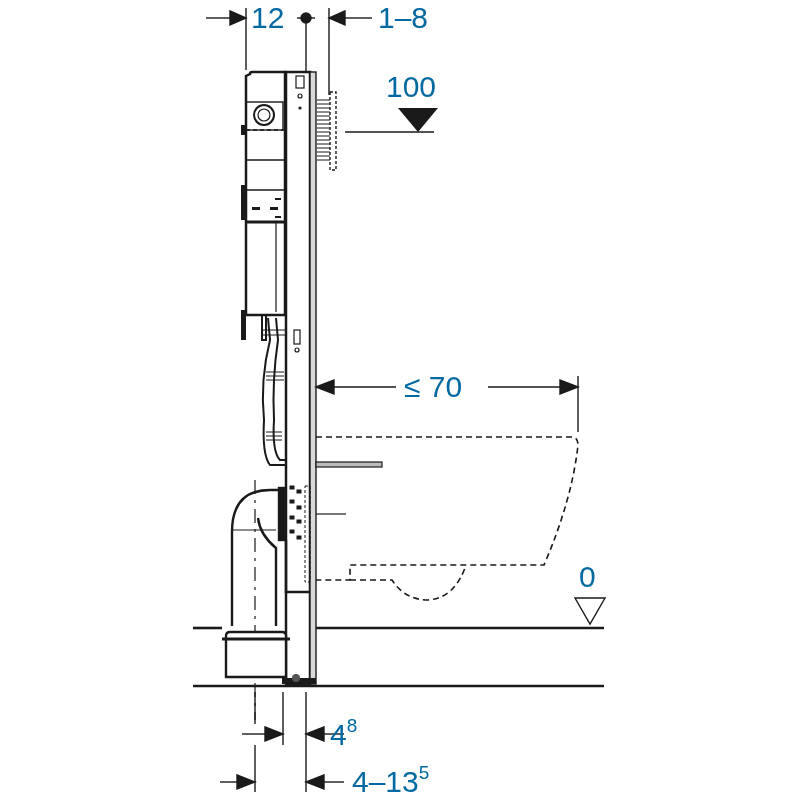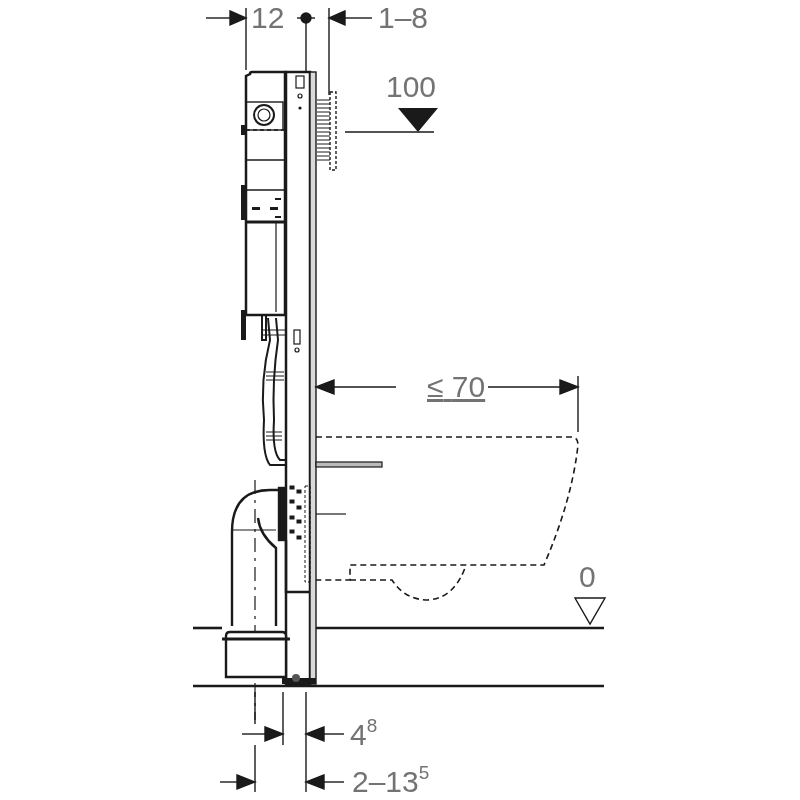--- a/index.html
+++ b/index.html
@@ -1,18 +1,18 @@
 <!DOCTYPE html>
 <html><head>
 <meta charset="utf-8">
 <style>
   html, body { margin:0; padding:0; background:#ffffff; }
   body { width:800px; height:800px; position:relative; overflow:hidden; font-family:"Liberation Sans", sans-serif; }
   svg { position:absolute; left:0; top:0; }
-  .lbl { position:absolute; color:#737373; font-family:"Liberation Sans", sans-serif; font-size:30px; line-height:1; white-space:nowrap; }
+  .lbl { position:absolute; color:#0369a1; font-family:"Liberation Sans", sans-serif; font-size:30px; line-height:1; white-space:nowrap; }
   .lbl sup { font-size:19px; vertical-align:top; position:relative; top:-4px; }
 </style>
 </head>
 <body>
 
 <svg width="800" height="800" viewBox="0 0 800 800">
   <defs>
     <marker id="arrR" markerWidth="10" markerHeight="10" refX="10" refY="5" orient="auto" markerUnits="userSpaceOnUse">
       <path d="M0,0 L14,5 L0,10 Z" fill="#1a1a1a"></path>
     </marker>
@@ -164,23 +164,23 @@
     <line x1="220" y1="782" x2="237" y2="782"></line>
     <path d="M237,775 L255,782 L237,789 Z"></path>
     <path d="M324,775 L306,782 L324,789 Z"></path>
     <line x1="324" y1="782" x2="344" y2="782"></line>
   </g>
 </svg>
 
 <div class="lbl" style="left:251px;top:3px;">12</div>
 <div class="lbl" style="left:378px;top:3px;">1–8</div>
 <div class="lbl" style="left:386px;top:72px;">100</div>
-<div class="lbl" style="left:427px;top:372px;text-decoration:underline;">
+<div class="lbl" style="left:404px;top:372px;">
   <span>≤</span>
   <span>70</span>
 </div>
 <div class="lbl" style="left:579px;top:562px;">0</div>
-<div class="lbl" style="left:350px;top:720px;">
+<div class="lbl" style="left:330px;top:720px;">
   <span>4</span><sup>8</sup>
 </div>
 <div class="lbl" style="left:352px;top:767px;">
-  <span>2–13</span><sup>5</sup>
+  <span>4–13</span><sup>5</sup>
 </div>
 
 </body></html>

